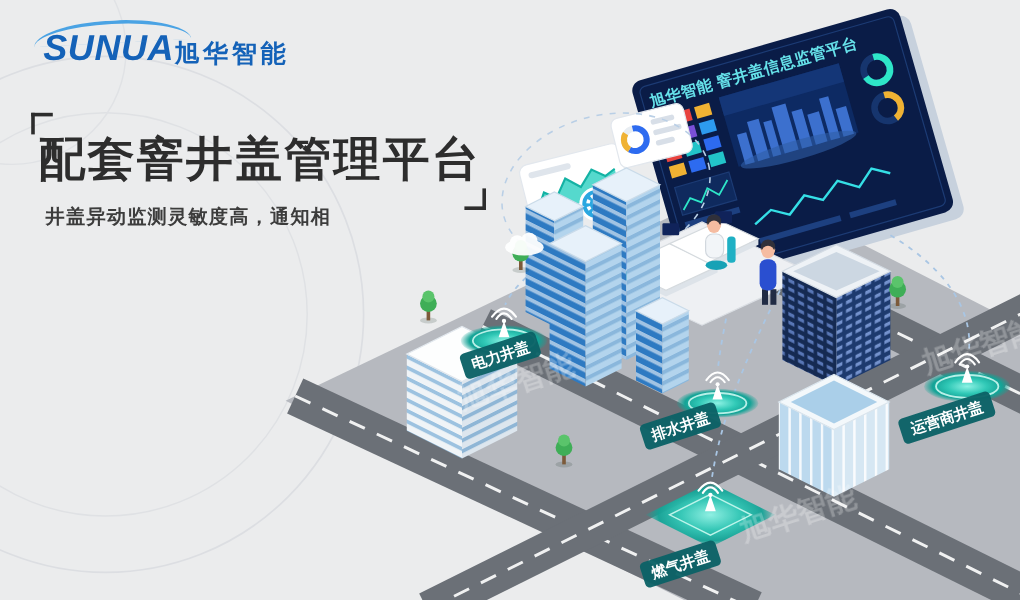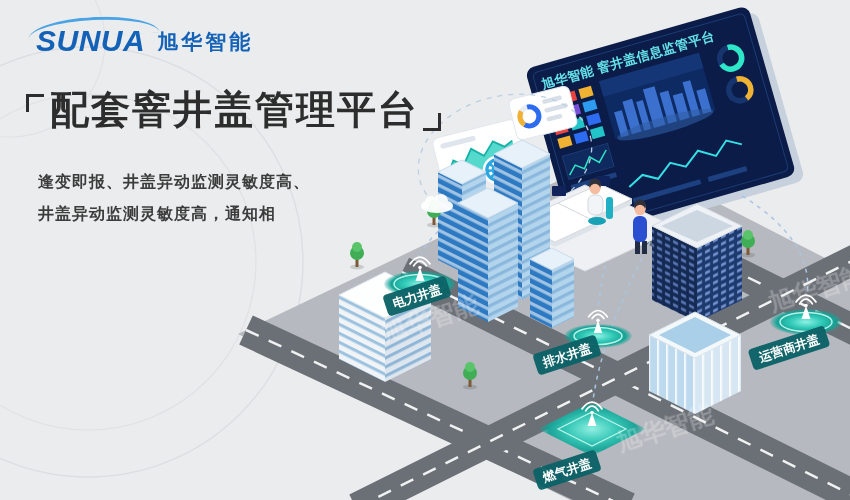--- a/index.html
+++ b/index.html
@@ -3,33 +3,33 @@
 <meta charset="utf-8">
 <style>
   html,body{margin:0;padding:0;background:#dfe0e2;}
   .stage{
     position:relative;width:850px;height:500px;overflow:hidden;
     background:#ebeced;
     font-family:"Liberation Sans","DejaVu Sans",sans-serif;
   }
   .stage svg{position:absolute;inset:0;display:block;}
   
-  .logo{position:absolute;left:36px;top:26px;display:flex;align-items:center;gap:12px;z-index:3;}
+  .logo{position:absolute;left:36px;top:26px;display:flex;align-items:flex-end;z-index:3;}
   .logo-en{
     position:relative;font-size:30px;font-style:italic;font-weight:800;
     color:#1462b8;letter-spacing:.5px;line-height:1;
   }
   .logo-en::before{
     content:"";position:absolute;left:-8px;top:-9px;right:-14px;height:16px;
     border-top:3.5px solid #4aa3e4;border-radius:50% / 100% 100% 0 0;
     transform:rotate(-3deg);pointer-events:none;
   }
   .logo-cn{font-size:21px;font-weight:800;color:#1462b8;letter-spacing:3px;line-height:1;}
   
-  .title-row{position:absolute;left:26px;top:88px;display:flex;align-items:flex-start;z-index:3;}
+  .title-row{position:absolute;left:26px;top:88px;display:flex;align-items:flex-start;z-index:3;flex-direction:column;}
   .br-open{width:15px;height:15px;border-left:3.5px solid #2d2d2d;border-top:3.5px solid #2d2d2d;margin-top:6px;}
   .title-row h1{
     margin:0 4px 0 6px;font-size:39px;font-weight:800;color:#2d2d2d;
     letter-spacing:2px;line-height:1.15;white-space:nowrap;
   }
   .br-close{width:15px;height:15px;border-right:3.5px solid #2d2d2d;border-bottom:3.5px solid #2d2d2d;align-self:flex-end;margin-bottom:2px;}
   
   .paragraph{position:absolute;left:38px;top:166px;z-index:3;}
   .paragraph p{
     margin:0;font-size:16px;font-weight:600;color:#3c3c3c;
@@ -339,17 +339,16 @@
     <span class="logo-cn">旭华智能</span>
   </header>
 
   <div class="title-row">
     <span class="br-open"></span>
     <h1>配套窨井盖管理平台</h1>
     <span class="br-close"></span>
   </div>
 
   <div class="paragraph">
-    <p>逢变即报、井盖异动监测灵敏度高、</p>
     <p>井盖异动监测灵敏度高，通知相</p>
   </div>
 
 </div>
 
 </body></html>

